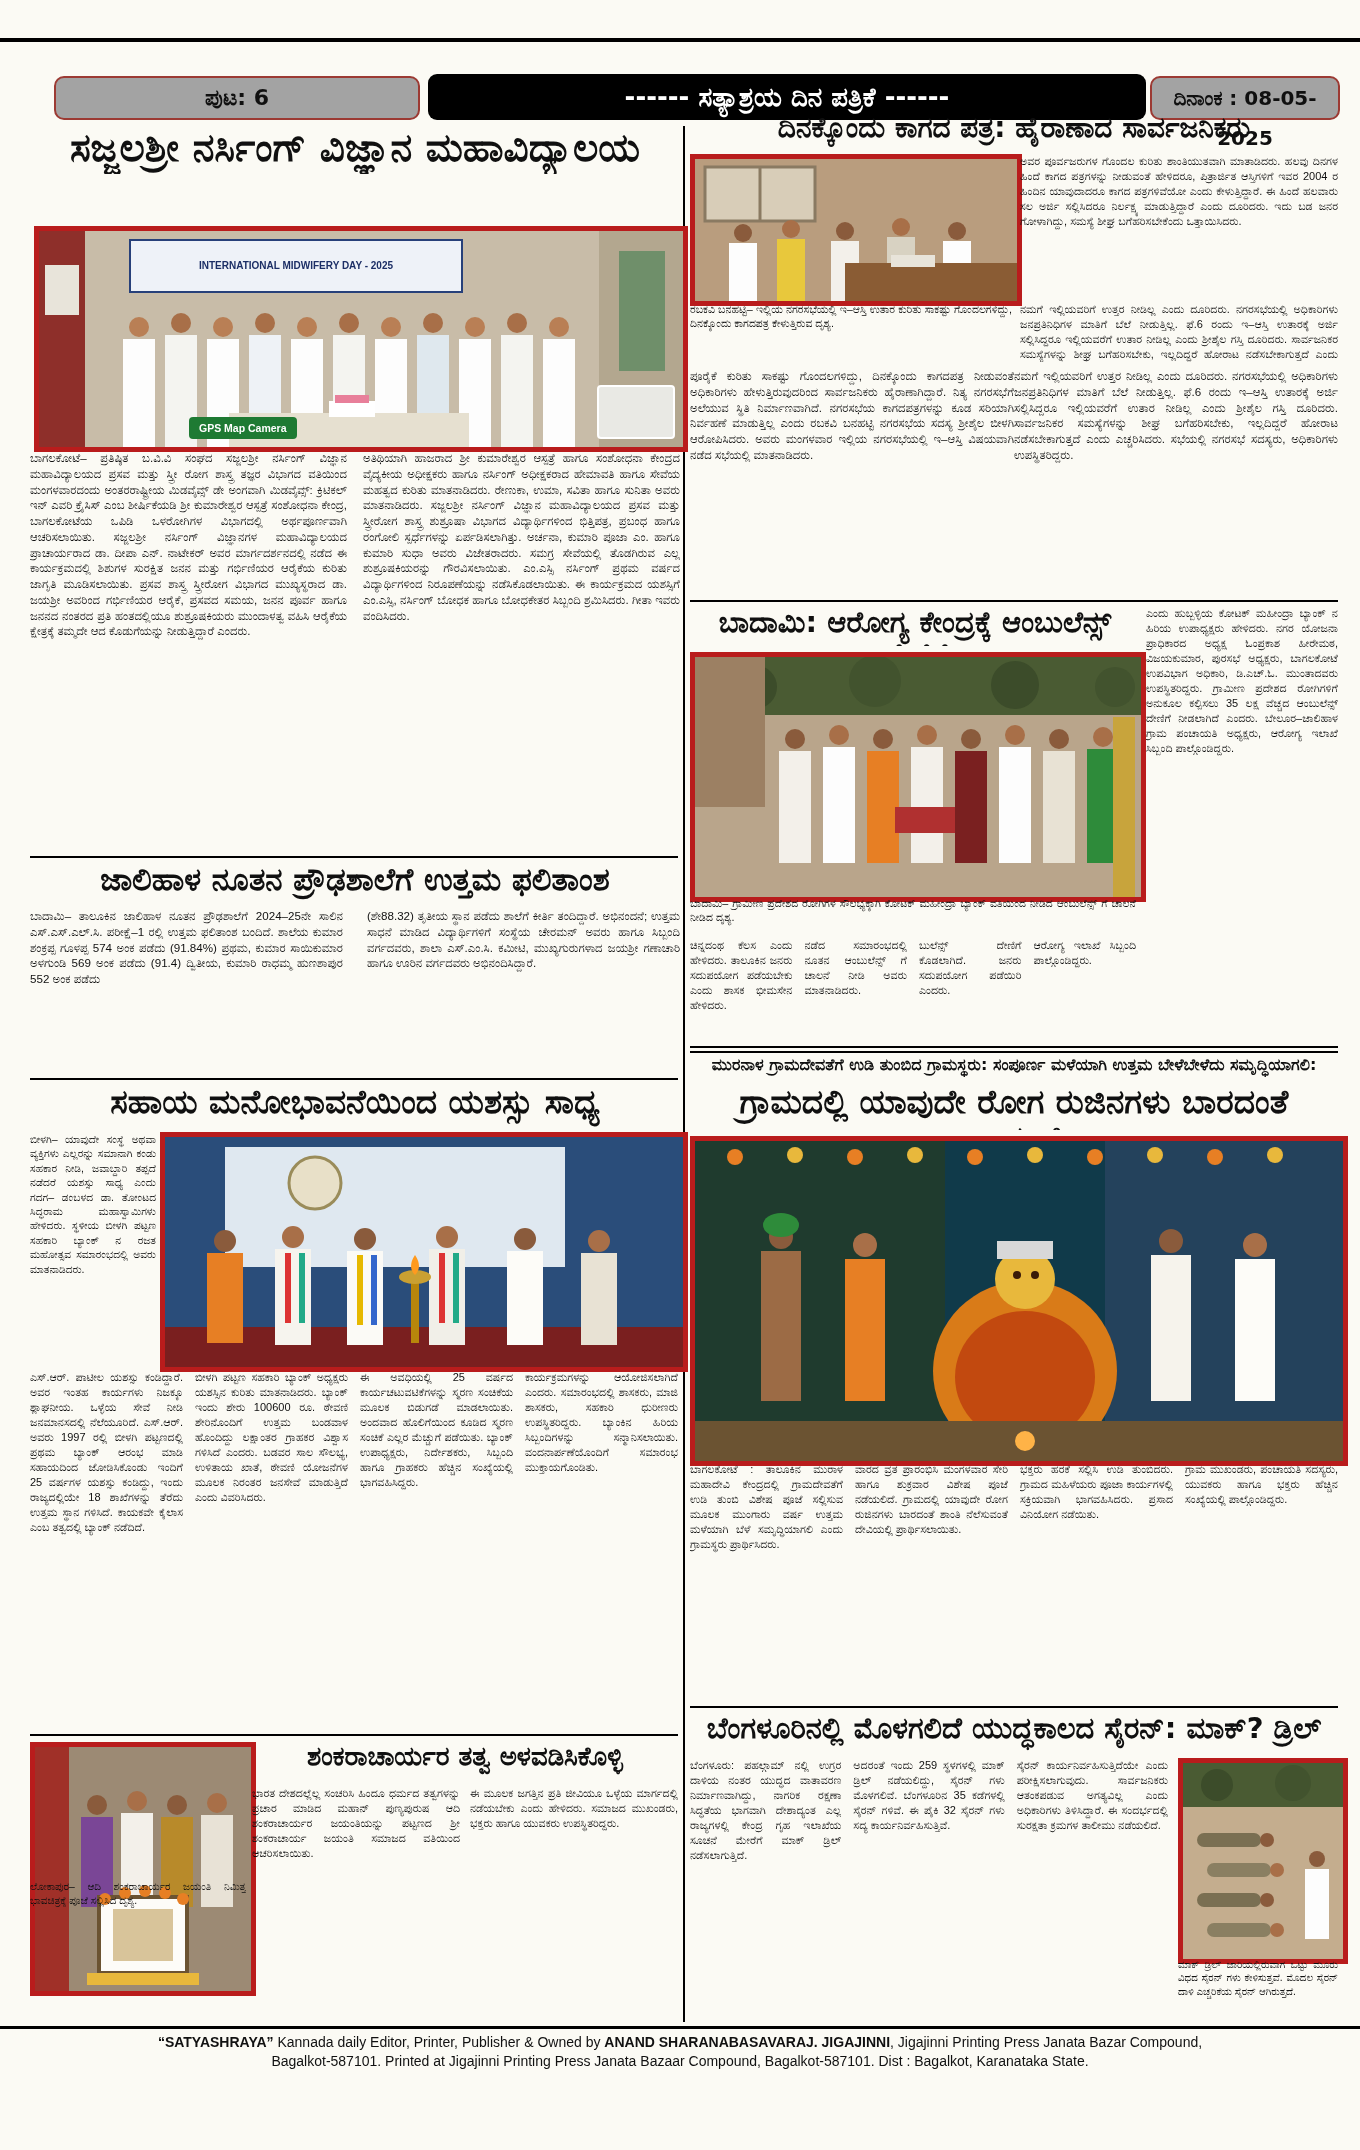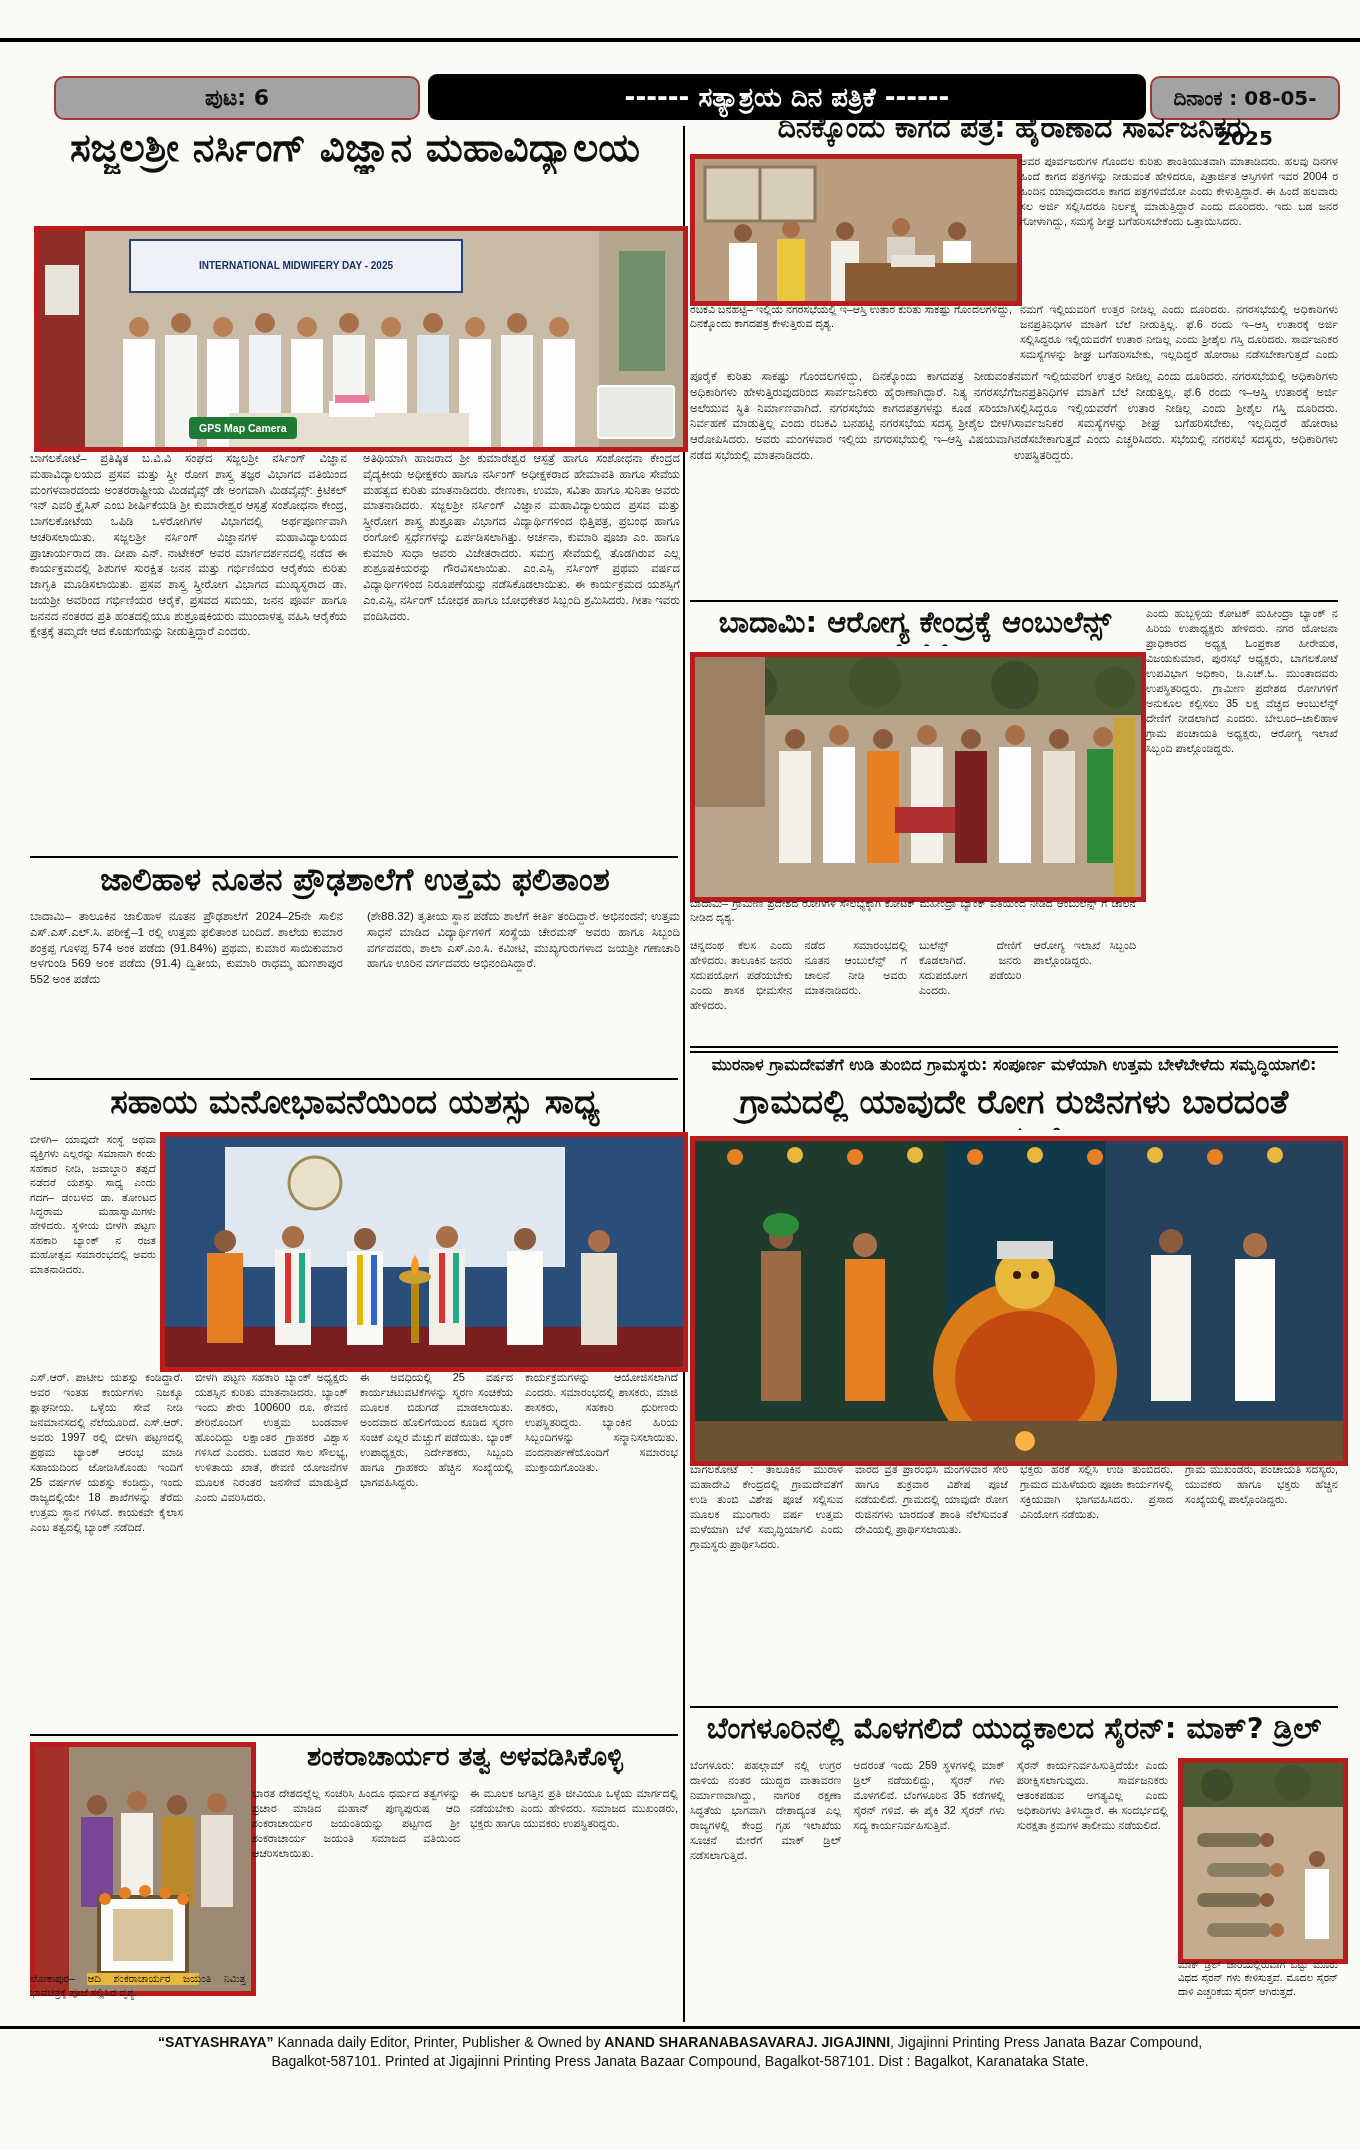--- a/index.html
+++ b/index.html
@@ -160,21 +160,21 @@
       <rect x="64" y="150" width="88" height="76" fill="#fdfcf8" stroke="#6b5332" stroke-width="4"></rect>
       <rect x="78" y="162" width="60" height="52" fill="#d8c49a"></rect>
       <circle cx="70" cy="152" r="6" fill="#e77f24"></circle>
         <circle cx="90" cy="146" r="6" fill="#e77f24"></circle>
       <circle cx="110" cy="144" r="6" fill="#e77f24"></circle>
         <circle cx="130" cy="146" r="6" fill="#e77f24"></circle>
       <circle cx="148" cy="152" r="6" fill="#e77f24"></circle>
       <rect x="52" y="226" width="112" height="12" fill="#e8b83c"></rect>
     </svg>
   </div>
-  <div class="abs cap" style="left:30px;top:1972px;width:216px;height:34px;font-size:10.4px;">ಲೋಕಾಪುರ– ಆದಿ ಶಂಕರಾಚಾರ್ಯರ ಜಯಂತಿ ನಿಮಿತ್ತ ಭಾವಚಿತ್ರಕ್ಕೆ ಪೂಜೆ ಸಲ್ಲಿಸಿದ ದೃಶ್ಯ.</div>
+  <div class="abs cap" style="left:30px;top:1880px;width:216px;height:34px;font-size:10.4px;">ಲೋಕಾಪುರ– ಆದಿ ಶಂಕರಾಚಾರ್ಯರ ಜಯಂತಿ ನಿಮಿತ್ತ ಭಾವಚಿತ್ರಕ್ಕೆ ಪೂಜೆ ಸಲ್ಲಿಸಿದ ದೃಶ್ಯ.</div>
 
   <div class="abs hl" style="left:252px;top:1742px;width:426px;height:38px;font-size:26px;">ಶಂಕರಾಚಾರ್ಯರ ತತ್ವ ಅಳವಡಿಸಿಕೊಳ್ಳಿ</div>
   <div class="abs cols" style="left:252px;top:1786px;width:426px;height:236px;gap:10px;">
     <div class="bt" style="font-size:11px;">ಭಾರತ ದೇಶದಲ್ಲೆಲ್ಲ ಸಂಚರಿಸಿ ಹಿಂದೂ ಧರ್ಮದ ತತ್ವಗಳನ್ನು ಪ್ರಚಾರ ಮಾಡಿದ ಮಹಾನ್ ಪುಣ್ಯಪುರುಷ ಆದಿ ಶಂಕರಾಚಾರ್ಯರ ಜಯಂತಿಯನ್ನು ಪಟ್ಟಣದ ಶ್ರೀ ಶಂಕರಾಚಾರ್ಯ ಜಯಂತಿ ಸಮಾಜದ ವತಿಯಿಂದ ಆಚರಿಸಲಾಯಿತು.</div>
     <div class="bt" style="font-size:11px;">ಈ ಮೂಲಕ ಜಗತ್ತಿನ ಪ್ರತಿ ಜೀವಿಯೂ ಒಳ್ಳೆಯ ಮಾರ್ಗದಲ್ಲಿ ನಡೆಯಬೇಕು ಎಂದು ಹೇಳಿದರು. ಸಮಾಜದ ಮುಖಂಡರು, ಭಕ್ತರು ಹಾಗೂ ಯುವಕರು ಉಪಸ್ಥಿತರಿದ್ದರು.</div>
   </div>
 
   <div class="abs hl" style="left:690px;top:112px;width:648px;height:38px;font-size:28px;">ದಿನಕ್ಕೊಂದು ಕಾಗದ ಪತ್ರ: ಹೈರಾಣಾದ ಸಾರ್ವಜನಿಕರು</div>
 
   <div class="photo" style="left:690px;top:154px;width:322px;height:142px;">

